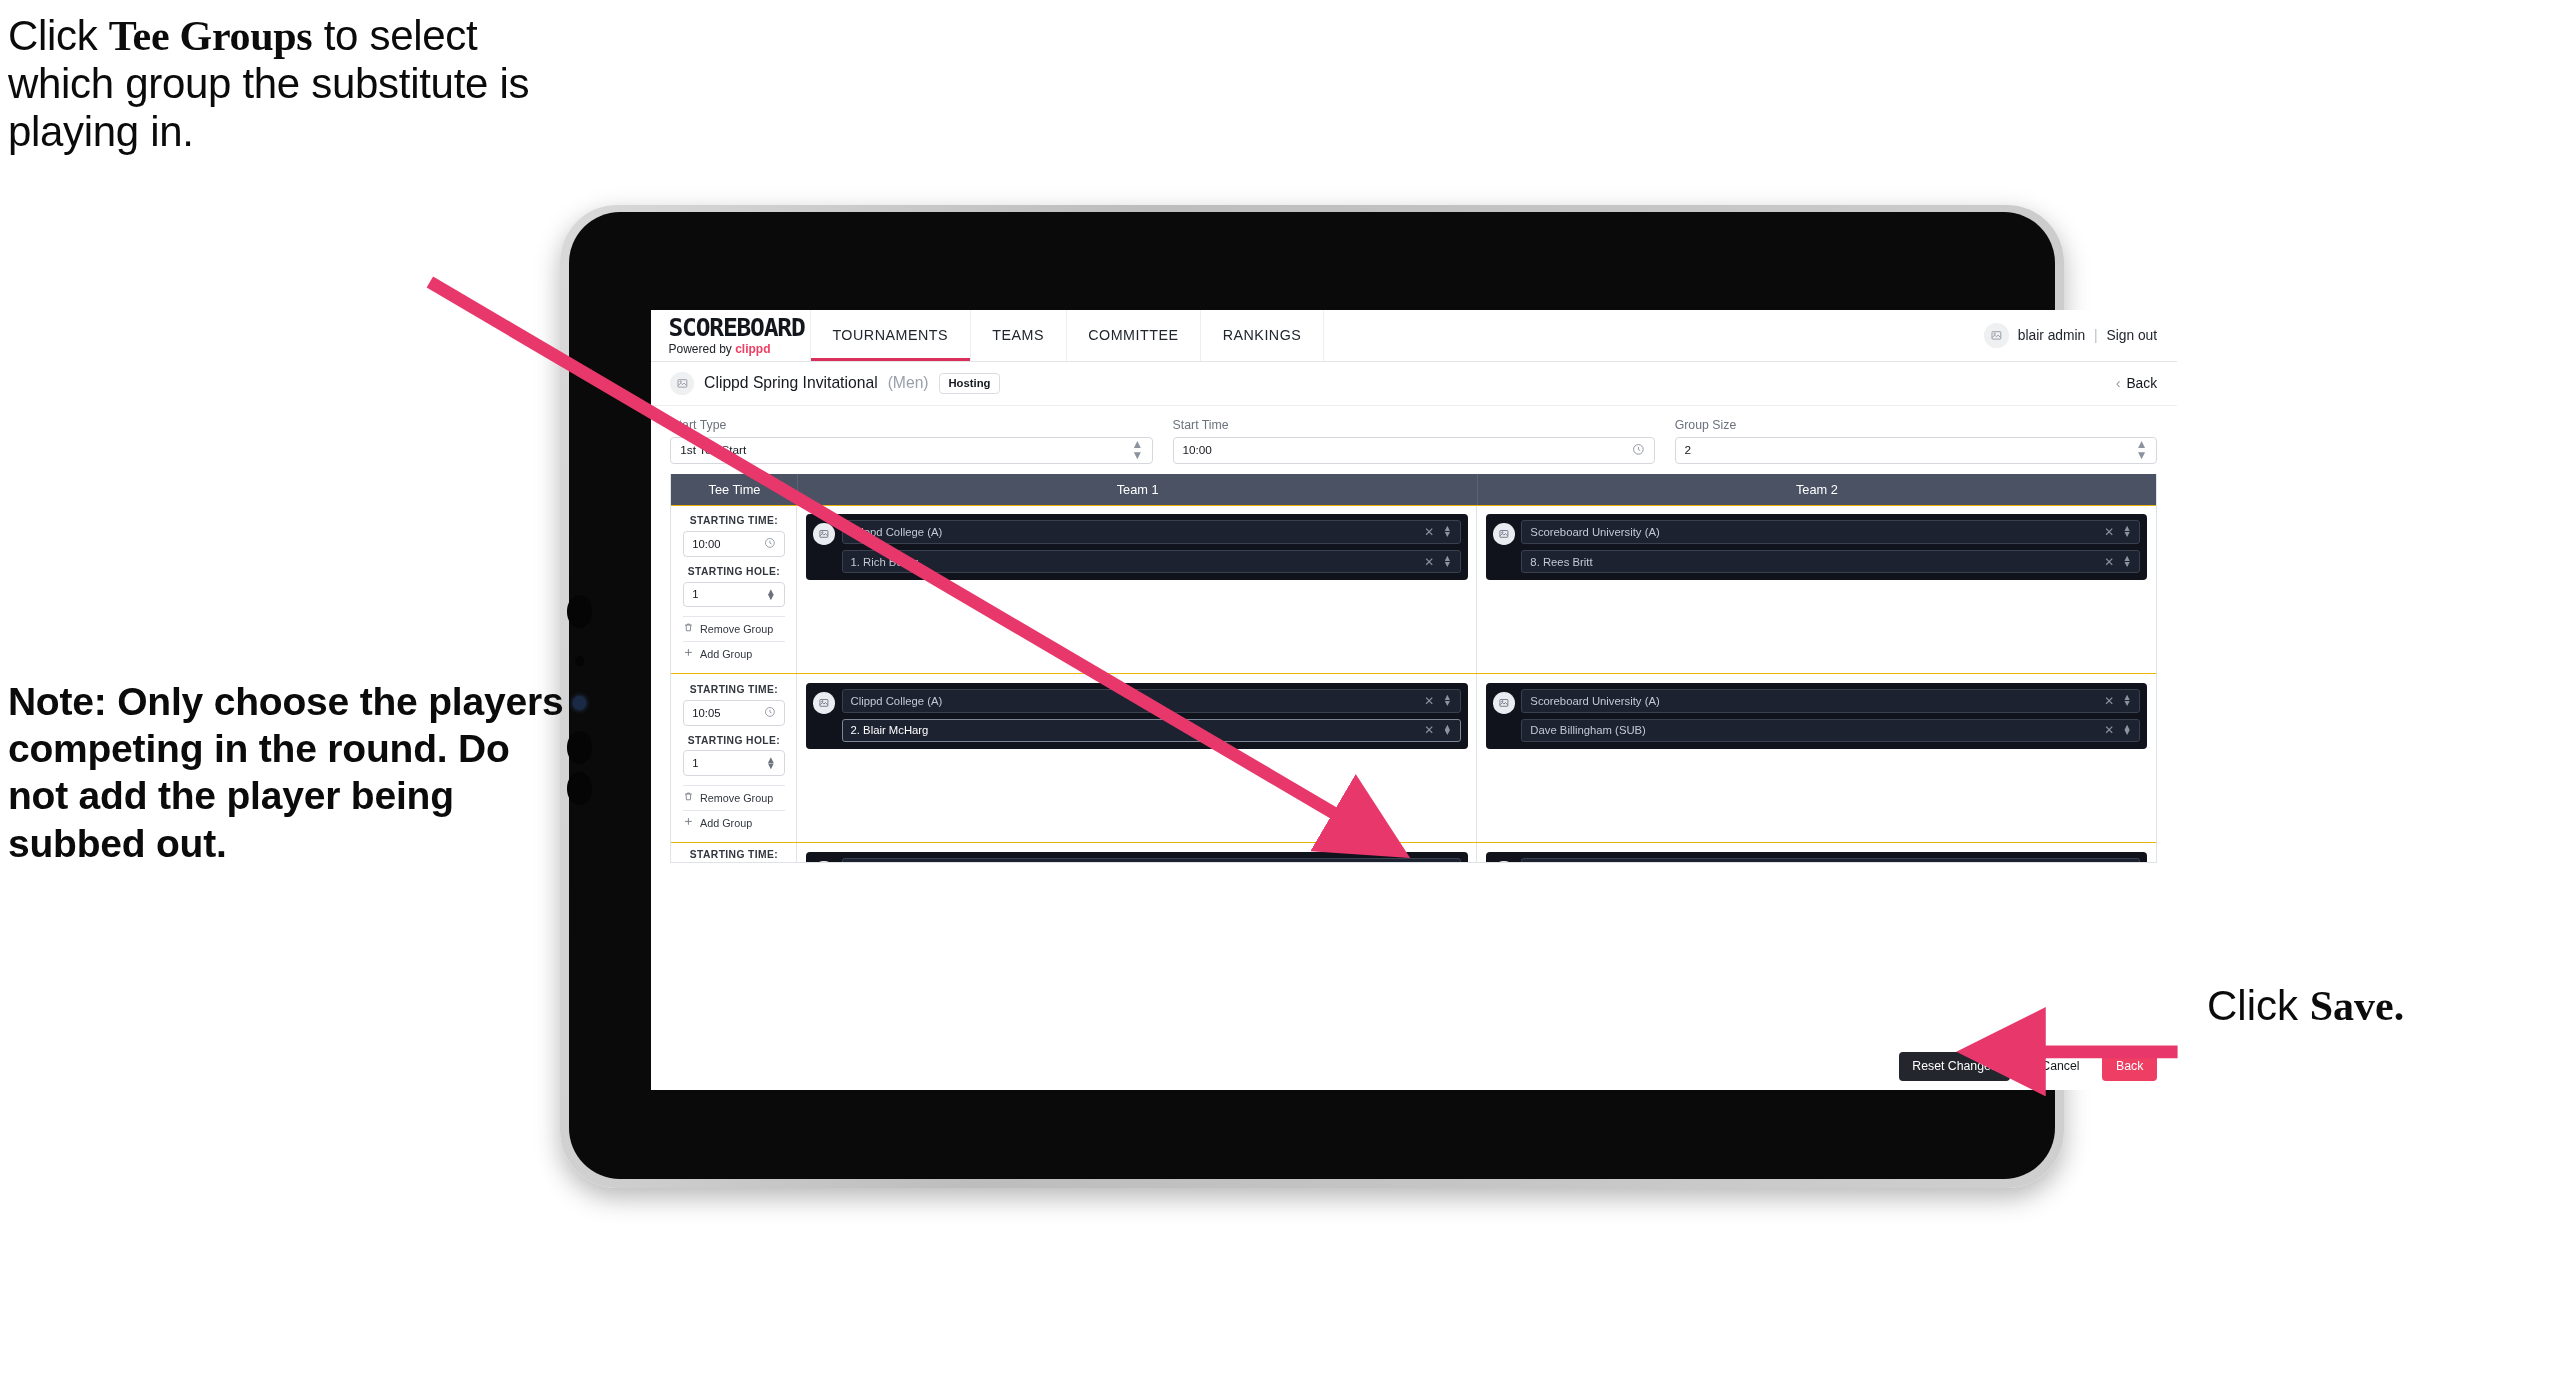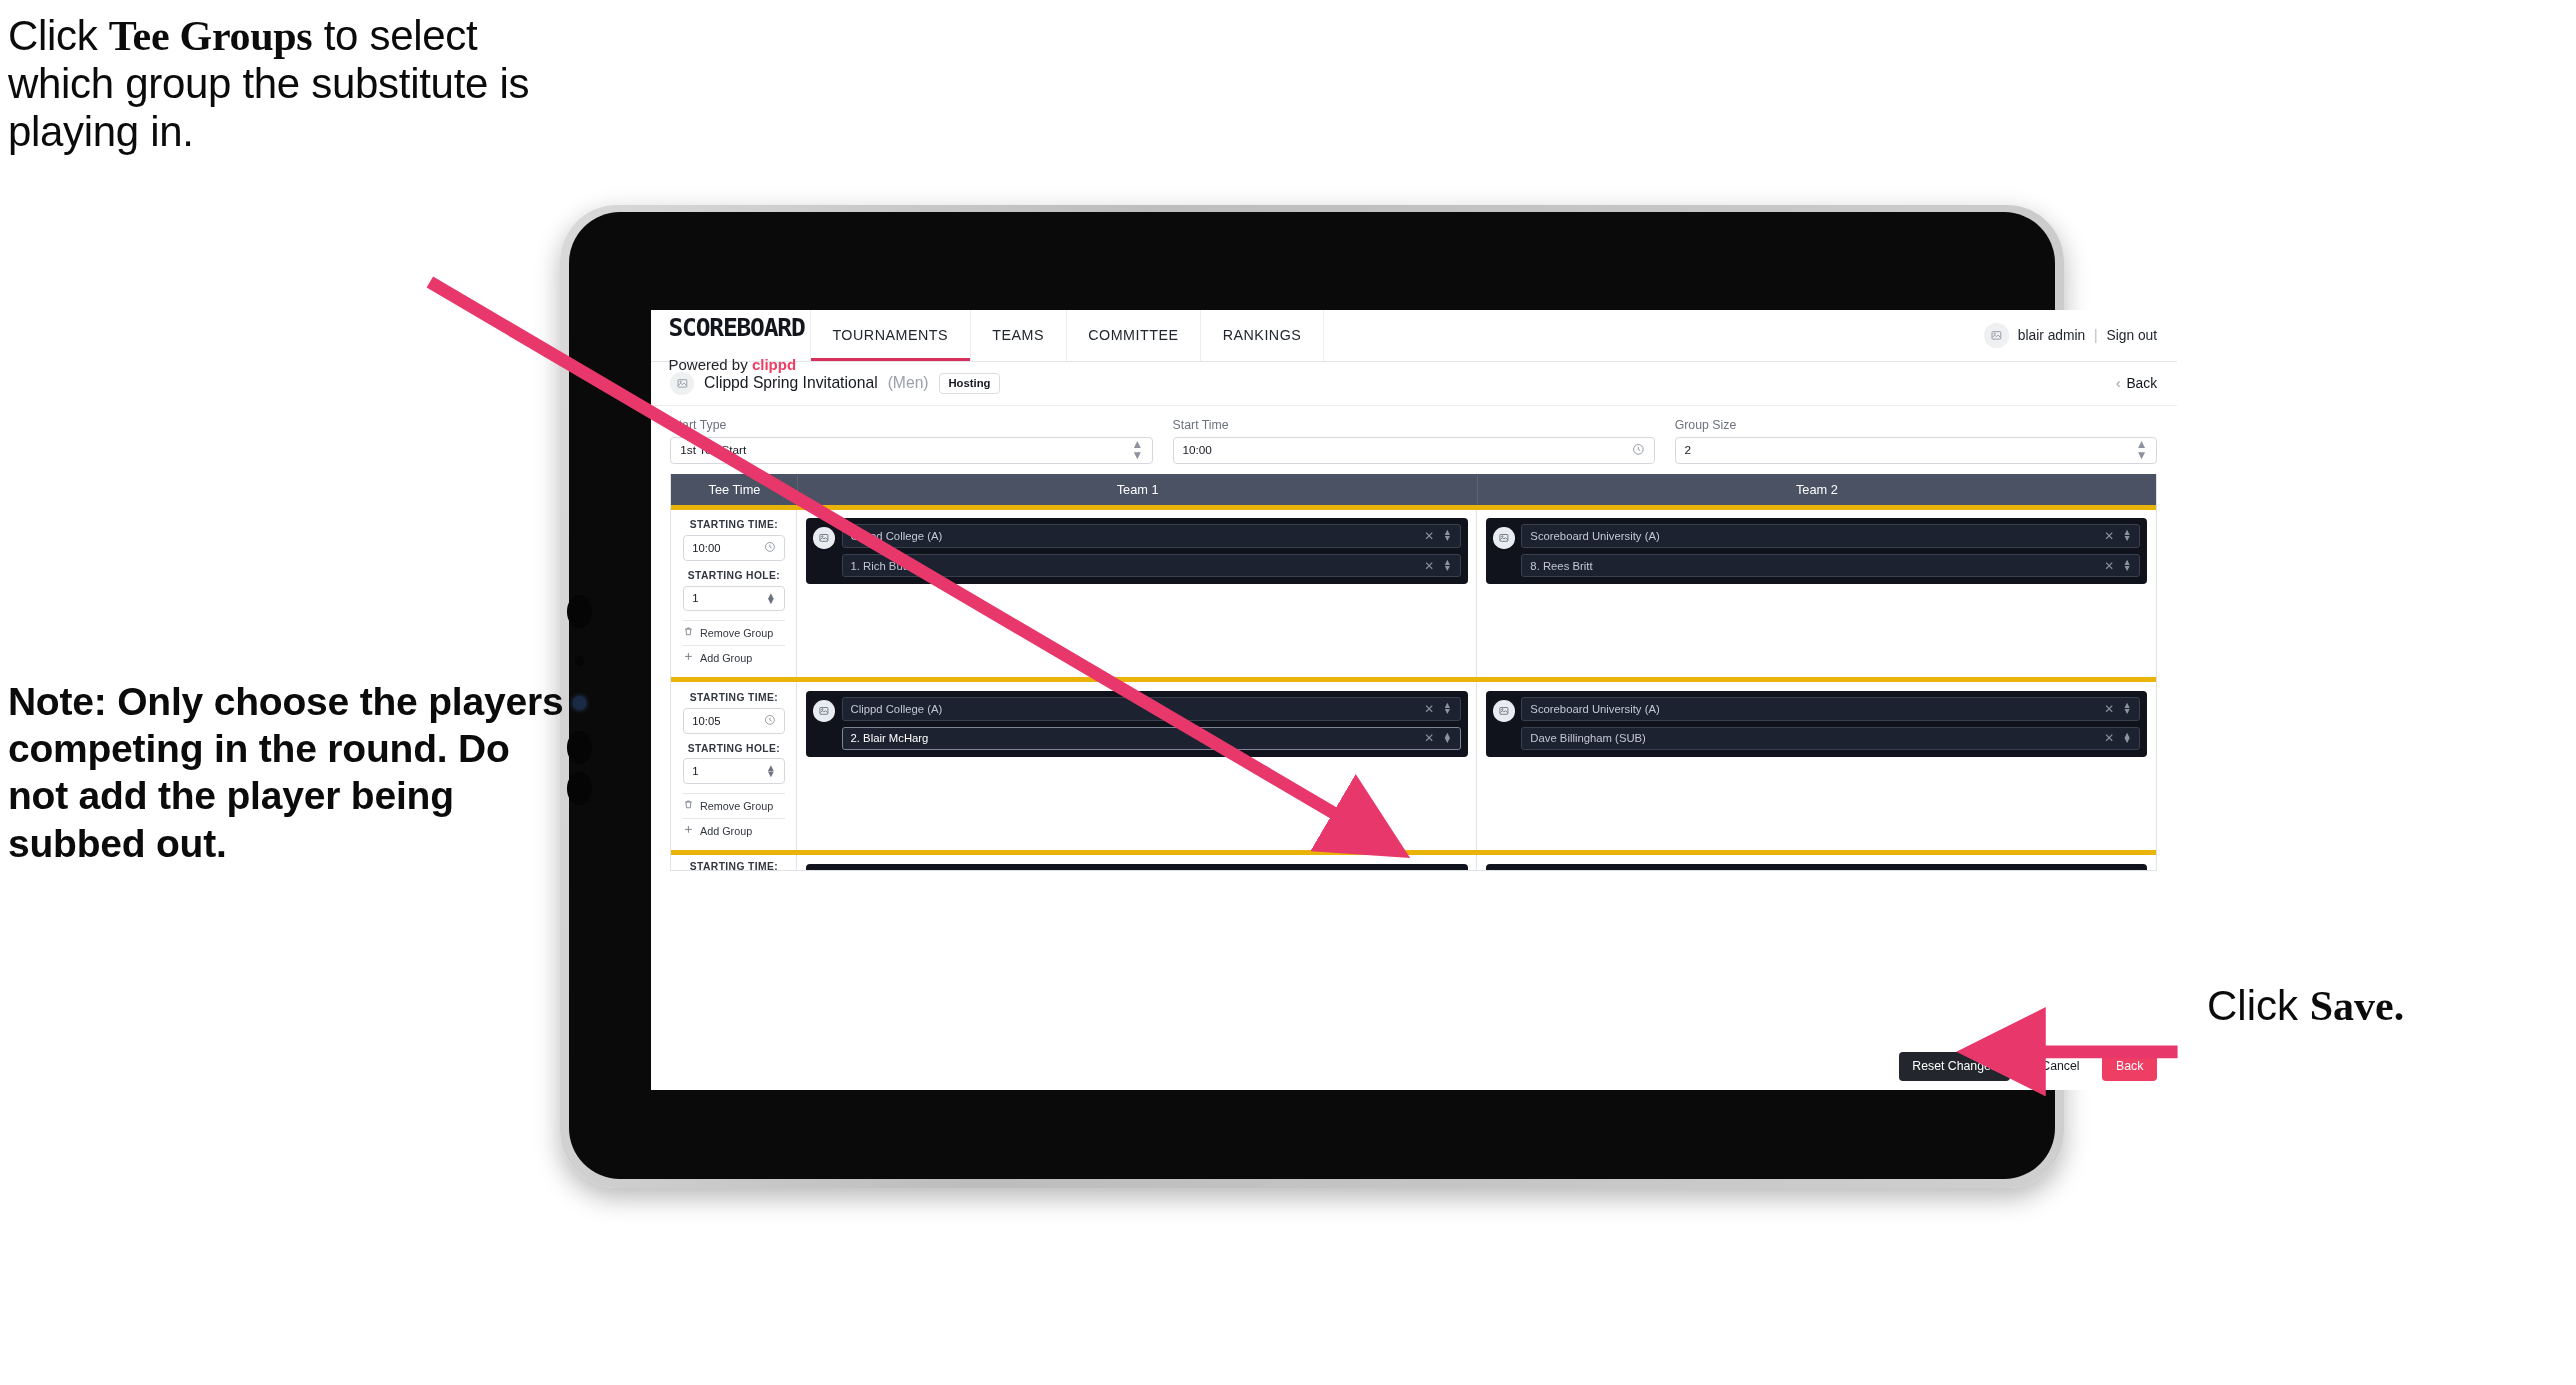--- a/index.html
+++ b/index.html
@@ -57,21 +57,21 @@
   
   #topnav {
     height:52px; background:#fff; border-bottom:1px solid #e2e4e8;
     display:flex; align-items:stretch; position:relative;
   }
   #brand { width:160px; padding:5.9px 0 0 17.7px; border-right:1px solid #eceef1; }
   #brand-word {
     font-family:"DejaVu Sans Mono", monospace;
     font-weight:bold; font-size:24.6px; letter-spacing:-1.2px; color:#13161c; line-height:1;
   }
-  #brand-sub { font-size:15px; color:#21242b; margin-top:16px; }
+  #brand-sub { font-size:12px; color:#21242b; margin-top:2px; }
   #brand-sub span { color:#ef3e63; font-weight:bold; }
   .navtab {
     display:flex; align-items:center; padding:0 21.6px;
     font-size:14.3px; color:#22262e; letter-spacing:0.5px;
     border-right:1px solid #eceef1; cursor:pointer;
   }
   .navtab.active { box-shadow: inset 0 -2.9px 0 #d8305b; }
   #nav-right {
     margin-left:auto; display:flex; align-items:center; gap:8.8px; padding-right:19.7px;
     font-size:13.8px; color:#22262e;
@@ -116,21 +116,21 @@
 
   
   #tbl { margin:0 19.7px; border:1px solid #dfe2e6; border-top:none; }
   #thead { display:flex; background:#4a5264; color:#fff; }
   .th { padding:7.9px 0; font-size:12.8px; text-align:center; border-left:1px solid #5a6275; }
   .th:first-child { border-left:none; }
   .th-tee { width:126px; }
   .th-t1 { flex:1; }
   .th-t2 { flex:1; }
 
-  .trow { display:flex; border-top:5px solid #eab308; background:#fff; }
+  .trow { display:flex; border-top:1px solid #eab308; background:#fff; }
   .trow:first-of-type { border-top:none; }
   .cell-tee {
     width:126px; padding:9.8px 11.8px 7.9px 11.8px; border-right:1px solid #dfe2e6;
     background:#fff;
   }
   .tee-lbl { font-size:10.3px; font-weight:bold; color:#32363f; letter-spacing:0.4px; text-align:center; margin-bottom:4.9px; }
   .tee-box {
     height:25.6px; border:1px solid #d4d8dd; border-radius:3.9px;
     display:flex; align-items:center; padding:0 7.9px; font-size:11.3px; color:#15181e;
     margin-bottom:8.8px;

